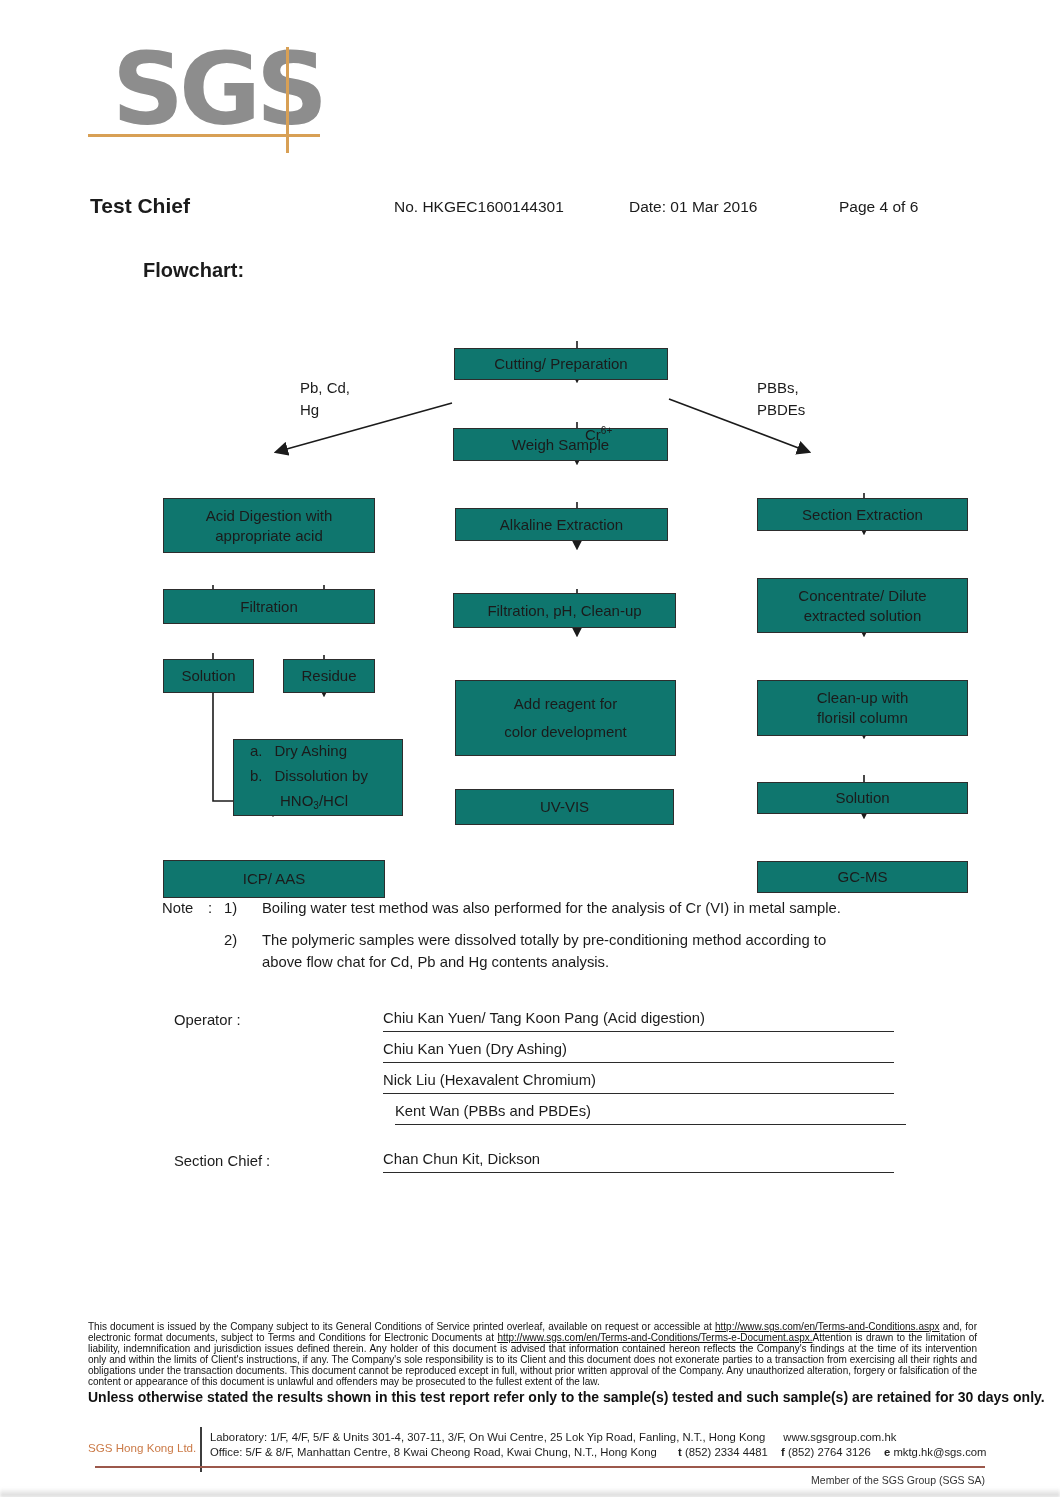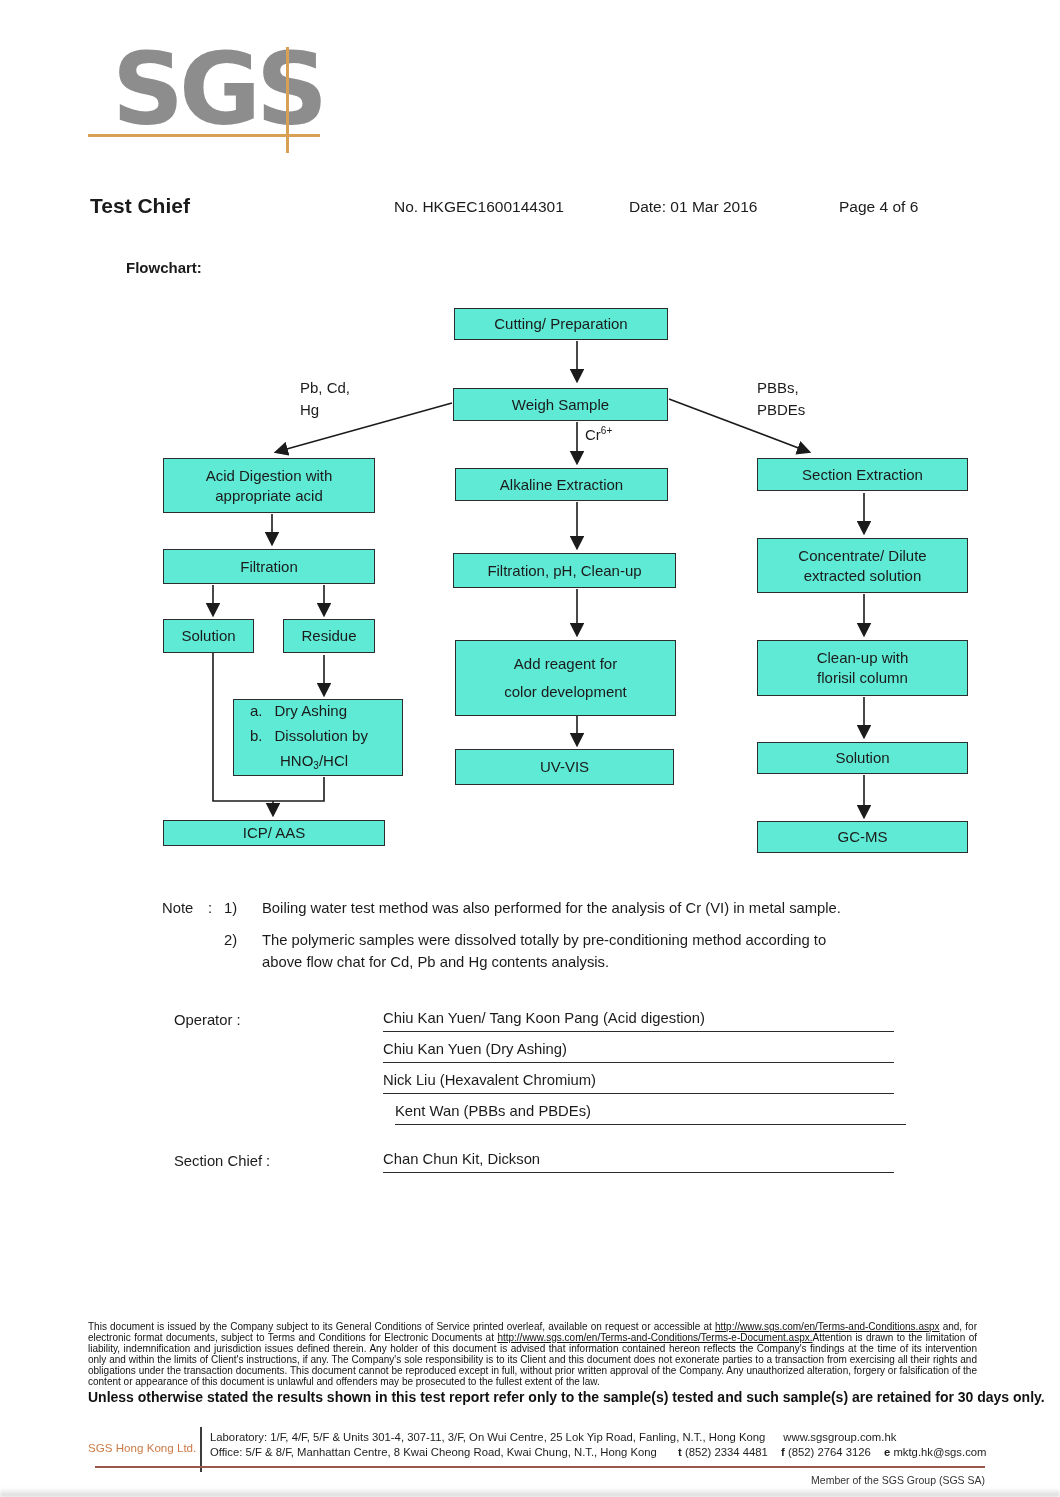--- a/index.html
+++ b/index.html
@@ -6,24 +6,24 @@
   .page{position:relative;width:1060px;height:1497px;background:#ffffff;margin:0 auto;
         font-family:"Liberation Sans",sans-serif;color:#1b1b1b;overflow:hidden;}
   
   .logo-text{position:absolute;left:112px;top:40px;font-family:"DejaVu Sans",sans-serif;
              font-weight:bold;font-size:100px;line-height:1;letter-spacing:-5px;color:#8d8d8d;}
   .logo-hline{position:absolute;left:88px;top:134px;width:232px;height:3px;background:#d8a055;}
   .logo-vline{position:absolute;left:286px;top:47px;width:3px;height:106px;background:#d8a055;}
   .title{position:absolute;left:90px;top:194px;font-size:21px;font-weight:bold;}
   .meta{position:absolute;top:198px;font-size:15.5px;}
   
-  .fc-label{position:absolute;left:126px;top:259px;font-size:15px;font-weight:bold;}
-  .box{position:absolute;box-sizing:border-box;border:1.5px solid #2d2d2d;background:#5eead4;
+  .fc-label{position:absolute;left:143px;top:259px;font-size:20px;font-weight:bold;}
+  .box{position:absolute;box-sizing:border-box;border:1.5px solid #2d2d2d;background:#0f766e;
        display:flex;flex-direction:column;align-items:center;justify-content:center;
-       font-size:15px;line-height:1.32;text-align:center;}
+       font-size:15px;line-height:1.32;text-align:center;margin-top:40px;}
   .box-wide-lines{line-height:28px;}
   .box-left{align-items:flex-start;text-align:left;padding-left:16px;line-height:25px;}
   .indent{margin-left:30px;}
   .gap-sm{display:inline-block;width:12px;}
   .flabel{position:absolute;font-size:15px;line-height:22px;}
   .sup{font-size:10px;vertical-align:6px;}
   .sub{font-size:10px;vertical-align:-3px;}
   svg.arrows{position:absolute;left:0;top:0;pointer-events:none;}
   
   .note{position:absolute;font-size:14.8px;line-height:22px;}
@@ -98,21 +98,21 @@
   </div>
   <div class="box" style="left:163px;top:549px;width:212px;height:35px;">Filtration</div>
   <div class="box" style="left:163px;top:619px;width:91px;height:34px;">Solution</div>
   <div class="box" style="left:283px;top:619px;width:92px;height:34px;">Residue</div>
 
   <div class="box box-left" style="left:233px;top:699px;width:170px;height:77px;">
     <div><span>a.</span><span class="gap-sm"></span><span>Dry Ashing</span></div>
     <div><span>b.</span><span class="gap-sm"></span><span>Dissolution by</span></div>
     <div class="indent"><span>HNO</span><span class="sub">3</span><span>/HCl</span></div>
   </div>
-  <div class="box" style="left:163px;top:820px;width:222px;height:26px;">ICP/ AAS</div>
+  <div class="box" style="left:163px;top:820px;width:222px;height:38px;">ICP/ AAS</div>
 
   <div class="box" style="left:455px;top:468px;width:213px;height:33px;">Alkaline Extraction</div>
   <div class="box" style="left:453px;top:553px;width:223px;height:35px;">Filtration, pH, Clean-up</div>
   <div class="box box-wide-lines" style="left:455px;top:640px;width:221px;height:76px;">
     <div>Add reagent for</div>
     <div>color development</div>
   </div>
   <div class="box" style="left:455px;top:749px;width:219px;height:36px;">UV-VIS</div>
 
   <div class="box" style="left:757px;top:458px;width:211px;height:33px;">Section Extraction</div>

